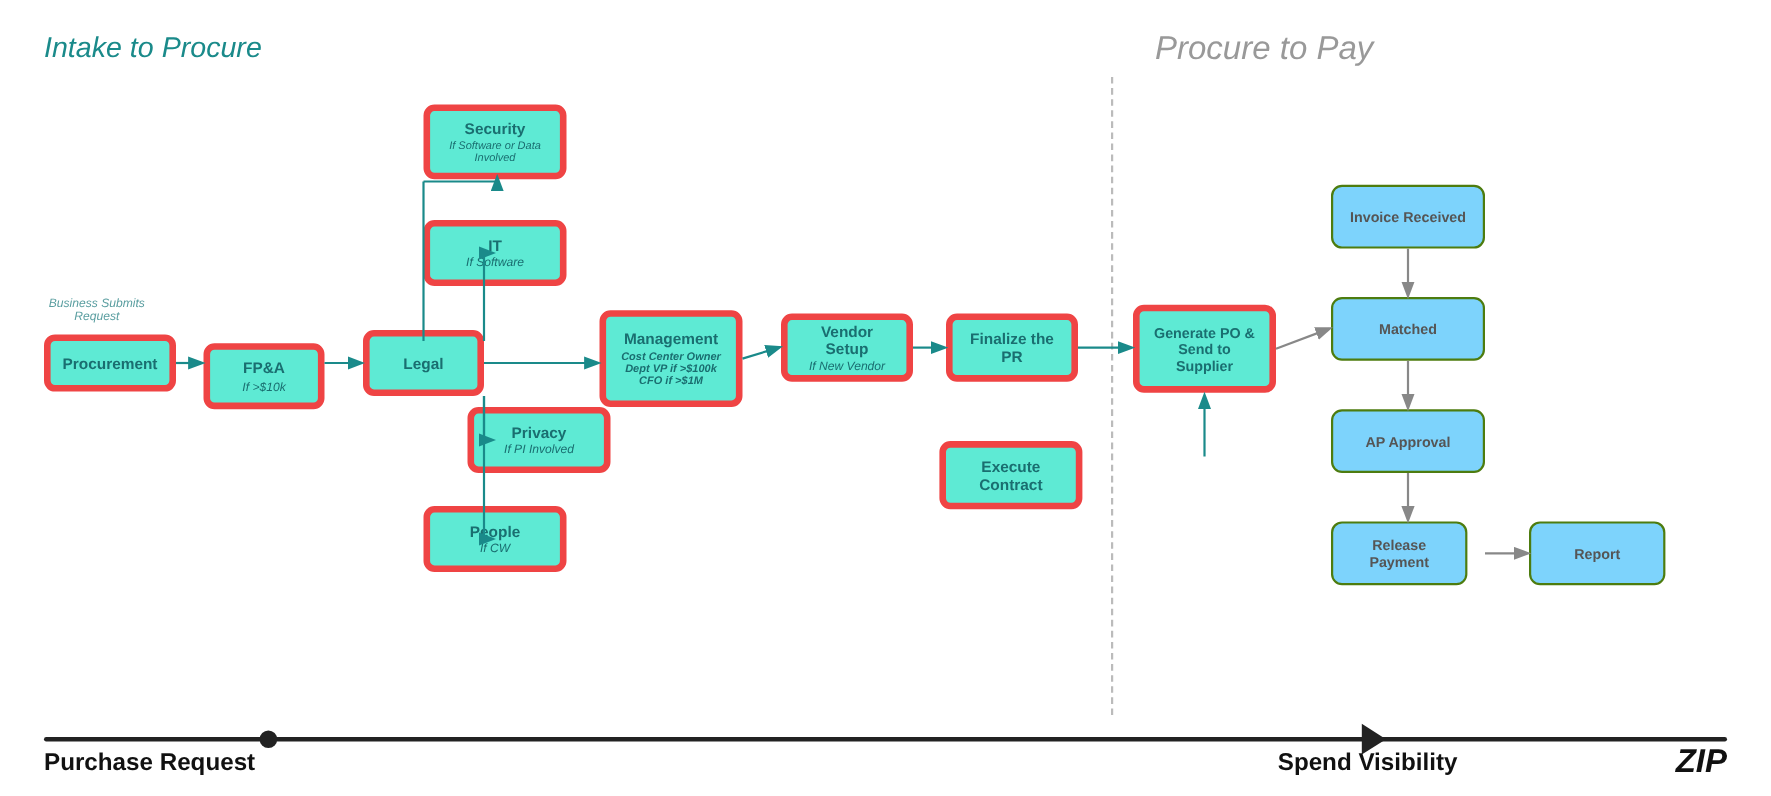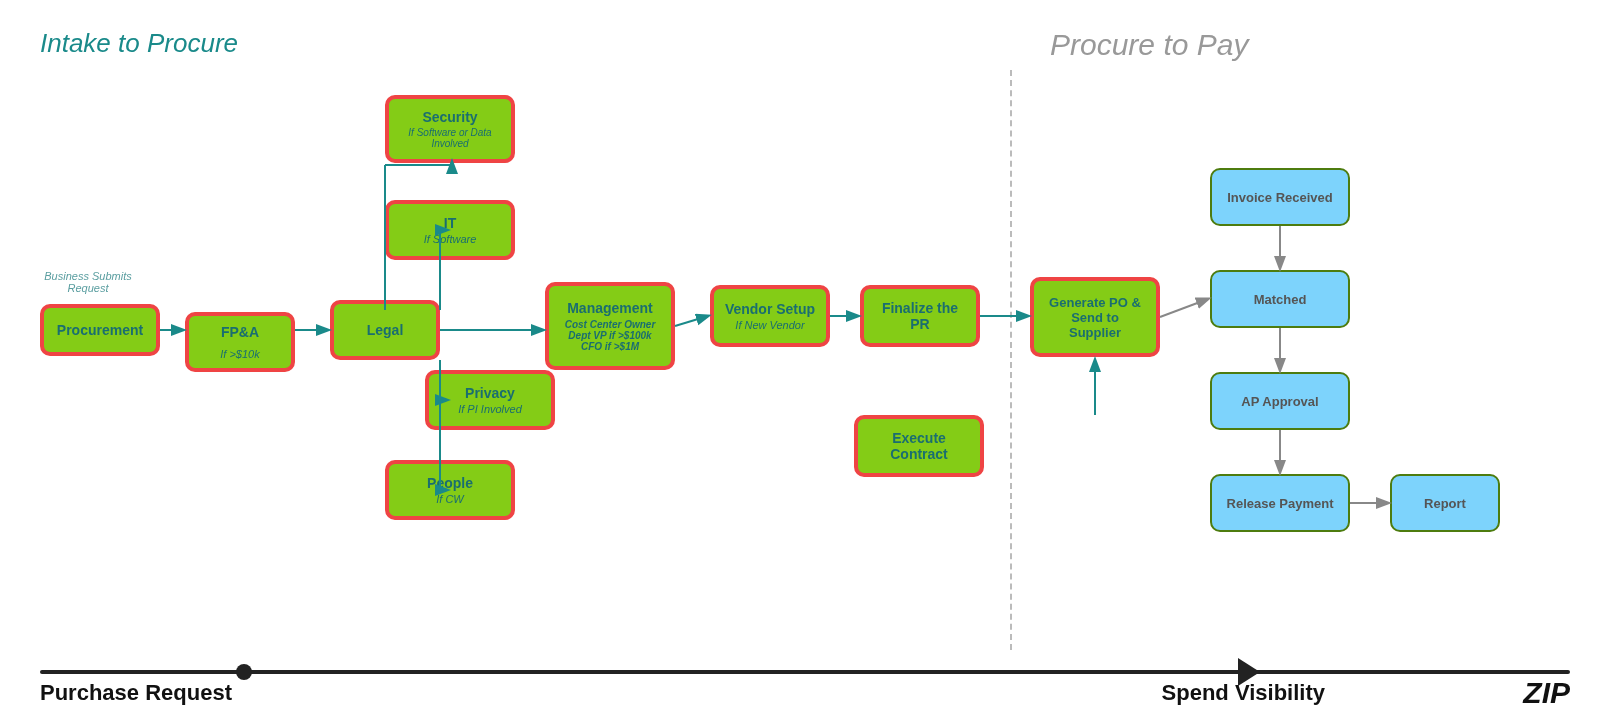--- a/index.html
+++ b/index.html
@@ -56,22 +56,22 @@
       border-radius: 10px;
       display: flex;
       flex-direction: column;
       align-items: center;
       justify-content: center;
       text-align: center;
       padding: 8px 10px;
     }
 
     .node-teal {
-      background: #84cc16;
-      border: 4px solid #ef4444;
+      background: #5eead4;
+      border: 6px solid #ef4444;
     }
 
     .node-gray {
       background: #7dd3fc;
       border: 2px solid #4d7c0f;
     }
 
     .node-title {
       font-weight: bold;
       font-size: 14px;
@@ -161,45 +161,45 @@
 
   <div class="node node-teal" style="width:120px; height:62px; top:285px; left:710px;">
     <span class="node-title">Vendor Setup</span>
     <span class="node-subtitle">If New Vendor</span>
   </div>
 
   <div class="node node-teal" style="width:120px; height:62px; top:285px; left:860px;">
     <span class="node-title">Finalize the PR</span>
   </div>
 
-  <div class="node node-teal" style="width:130px; height:62px; top:415px; left:854px;">
+  <div class="node node-teal" style="width:130px; height:62px; top:401px; left:854px;">
     <span class="node-title">Execute Contract</span>
   </div>
 
   <div class="node node-teal" style="width:130px; height:80px; top:277px; left:1030px;">
     <span class="node-title" style="font-size:13px;">Generate PO &amp; Send to Supplier</span>
   </div>
 
   <div class="node node-gray" style="width:140px; height:58px; top:168px; left:1210px;">
     <span class="node-title">Invoice Received</span>
   </div>
 
   <div class="node node-gray" style="width:140px; height:58px; top:270px; left:1210px;">
     <span class="node-title">Matched</span>
   </div>
 
   <div class="node node-gray" style="width:140px; height:58px; top:372px; left:1210px;align-items:center;">
     <span class="node-title">AP Approval</span>
   </div>
 
-  <div class="node node-gray" style="width:140px; height:58px; top:474px; left:1210px;">
+  <div class="node node-gray" style="width:124px; height:58px; top:474px; left:1210px;">
     <span class="node-title">Release Payment</span>
   </div>
 
-  <div class="node node-gray" style="width:110px; height:58px; top:474px; left:1390px;">
+  <div class="node node-gray" style="width:124px; height:58px; top:474px; left:1390px;">
     <span class="node-title">Report</span>
   </div>
 
   <svg class="arrows-svg">
     <defs>
       <marker id="arrowTeal" markerWidth="8" markerHeight="8" refX="6" refY="3" orient="auto">
         <path d="M0,0 L0,6 L8,3 z" fill="#1a8a8a"></path>
       </marker>
       <marker id="arrowGray" markerWidth="8" markerHeight="8" refX="6" refY="3" orient="auto">
         <path d="M0,0 L0,6 L8,3 z" fill="#888"></path>

